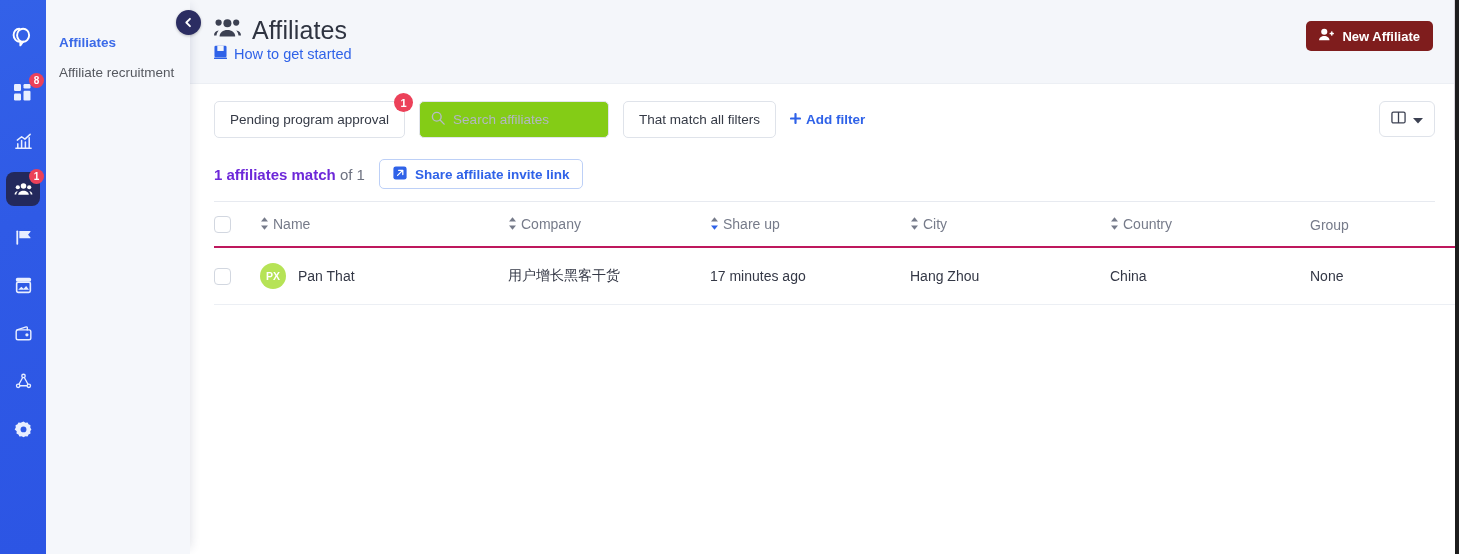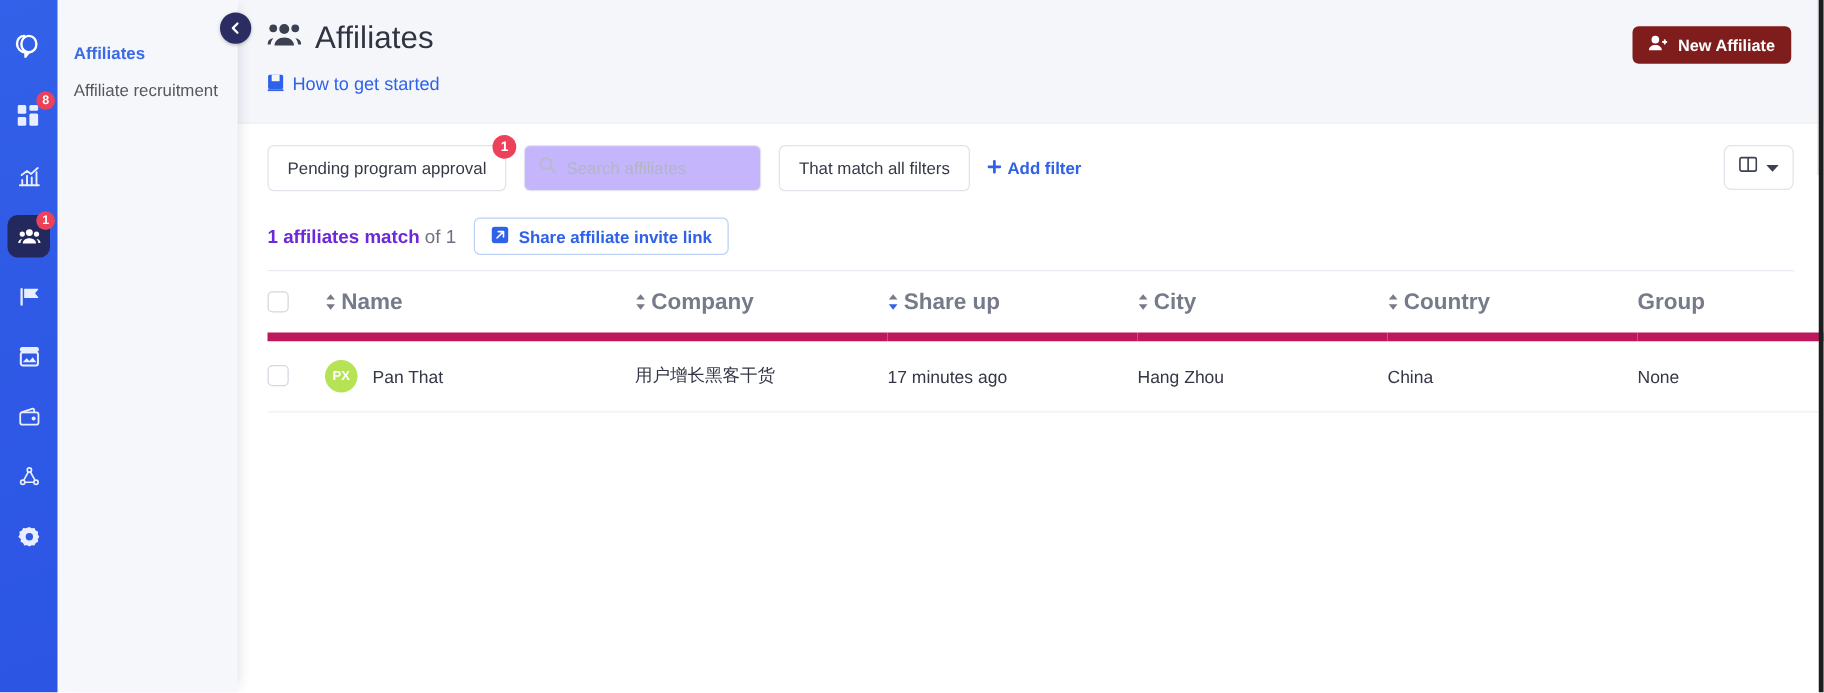--- a/index.html
+++ b/index.html
@@ -64,21 +64,21 @@
   }
   .title-row { display: flex; align-items: center; gap: 11px; }
   .title-row h1 {
     font-size: 25px; font-weight: 400; color: #2f3441; letter-spacing: .1px;
   }
   .page-desc {
     margin-top: 15px; font-size: 14.5px; line-height: 24px; color: #4a4f5c; max-width: 710px;
   }
   .page-desc b { font-weight: 700; color: #343946; }
   .howto {
-    margin-top: 14px; display: inline-flex; align-items: center; gap: 7px;
+    display: inline-flex; align-items: center; gap: 7px;
     color: #2f62e8; font-size: 14.5px; cursor: pointer;
   }
   .new-aff-btn {
     position: absolute; right: 26px; top: 21px;
     background: #7f1d1d; color: #fff; border: none; border-radius: 5px;
     height: 30px; padding: 0 13px; font-size: 13px; font-weight: 700;
     display: inline-flex; align-items: center; gap: 8px; cursor: pointer;
     font-family: "Liberation Sans", sans-serif;
   }
 
@@ -94,21 +94,21 @@
     font-family: "Liberation Sans", sans-serif; white-space: nowrap;
   }
   .pill-badge {
     position: absolute; top: -9px; right: -9px;
     width: 19px; height: 19px; background: #ec4159; color: #fff;
     border-radius: 50%; font-size: 11px; font-weight: 700;
     display: flex; align-items: center; justify-content: center;
   }
   .search-box {
     width: 190px; height: 37px; border: 1px solid #e2e5ec; border-radius: 5px;
-    background: #c4b5fd; display: flex; align-items: center; gap: 8px; padding: 0 11px;
+    background: #84cc16; display: flex; align-items: center; gap: 8px; padding: 0 11px;
   }
   .search-box input {
     border: none; outline: none; width: 100%; font-size: 13.5px;
     color: #3a3f4b; font-family: "Liberation Sans", sans-serif; background: transparent;
   }
   .search-box input::placeholder { color: #b2b7c2; }
   .addfilter {
     color: #2f62e8; font-size: 13.5px; font-weight: 700; cursor: pointer;
     display: inline-flex; align-items: center; gap: 5px;
   }
@@ -129,22 +129,22 @@
   .share-btn {
     height: 30px; border: 1px solid #bdd0f7; background: #fff; border-radius: 5px;
     color: #2f62e8; font-size: 13.5px; font-weight: 700; padding: 0 13px;
     display: inline-flex; align-items: center; gap: 8px; cursor: pointer;
     font-family: "Liberation Sans", sans-serif;
   }
 
   
   .tbl { width: calc(100% - 24px); margin-left: 24px; border-collapse: collapse; table-layout: fixed; }
   .tbl th {
-    text-align: left; font-size: 18px; font-weight: 700; color: #767b8a;
-    padding: 14px 0 13px 0; border-bottom: 7px solid #be185d; white-space: nowrap;
+    text-align: left; font-size: 14px; font-weight: 400; color: #767b8a;
+    padding: 14px 0 13px 0; border-bottom: 2px solid #be185d; white-space: nowrap;
   }
   .tbl td {
     font-size: 14px; color: #343846; padding: 15px 0; border-bottom: 1px solid #eceff4;
     white-space: nowrap;
   }
   .sort-ico { display: inline-block; width: 9px; margin-right: 4px; vertical-align: middle; }
   .c-chk { width: 46px; }
   .c-name { width: 248px; }
   .c-company { width: 202px; }
   .c-signed { width: 200px; }

